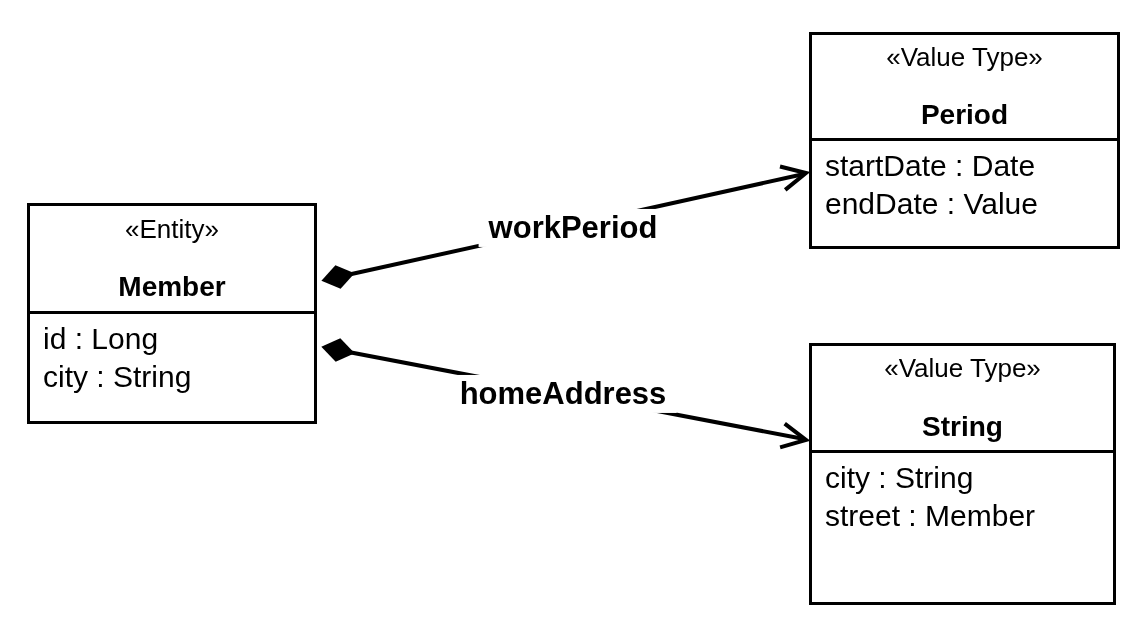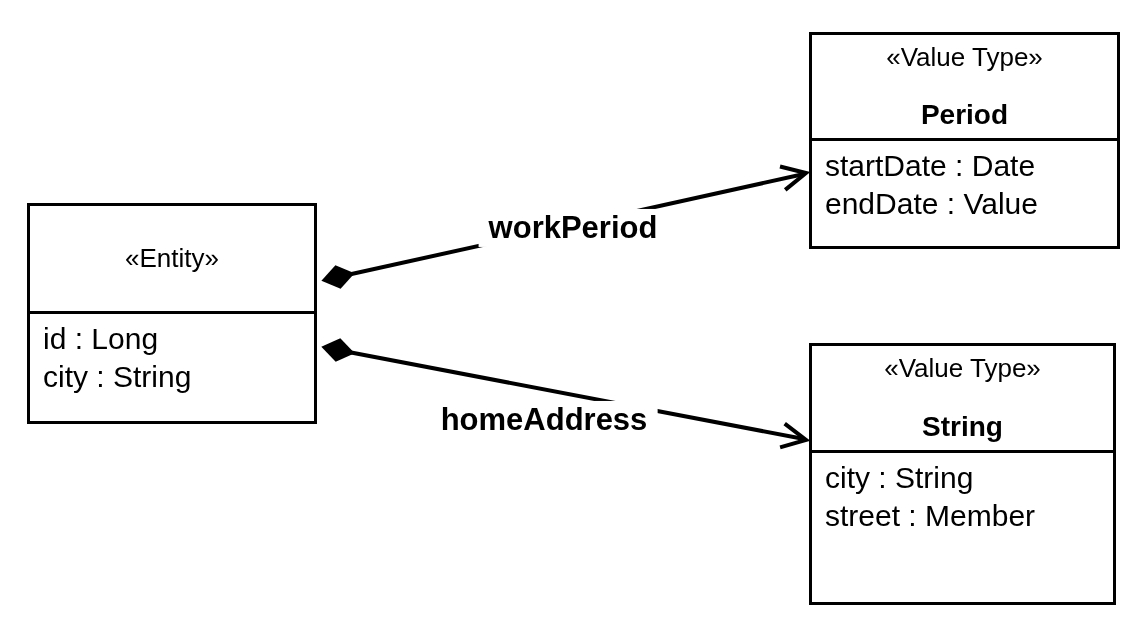--- a/index.html
+++ b/index.html
@@ -74,21 +74,21 @@
     position: absolute;
     background: #ffffff;
     font-size: 31px;
     font-weight: 700;
     line-height: 1.1;
     padding: 2px 10px;
     white-space: nowrap;
     transform: translate(-50%, -50%);
   }
   #label-workperiod  { left: 573px; top: 228px; }
-  #label-homeaddress { left: 544px; top: 394px; margin-top: 26px; }
+  #label-homeaddress { left: 563px; top: 394px; }
 </style>
 </head>
 <body>
 
 <div class="canvas">
 
   <svg class="connector-layer" viewBox="0 0 1138 620" xmlns="http://www.w3.org/2000/svg">
 
     <g>
       <line x1="338" y1="277" x2="804" y2="174" stroke="#000000" stroke-width="4"></line>
@@ -102,20 +102,21 @@
       <polyline points="780.1,447.3 806,440 784.7,423.7" fill="none" stroke="#000000" stroke-width="4"></polyline>
     </g>
   </svg>
 
   <div class="edge-label" id="label-workperiod">workPeriod</div>
   <div class="edge-label" id="label-homeaddress">homeAddress</div>
 
   <div class="uml-class" id="class-member">
     <div class="uml-header">
       <div class="uml-stereotype">«Entity»</div>
+      <div class="uml-classname">Member</div>
     </div>
     <div class="uml-attrs">
       <div class="uml-attr">id : Long</div>
       <div class="uml-attr">city : String</div>
     </div>
   </div>
 
   <div class="uml-class" id="class-period">
     <div class="uml-header">
       <div class="uml-stereotype">«Value Type»</div>

